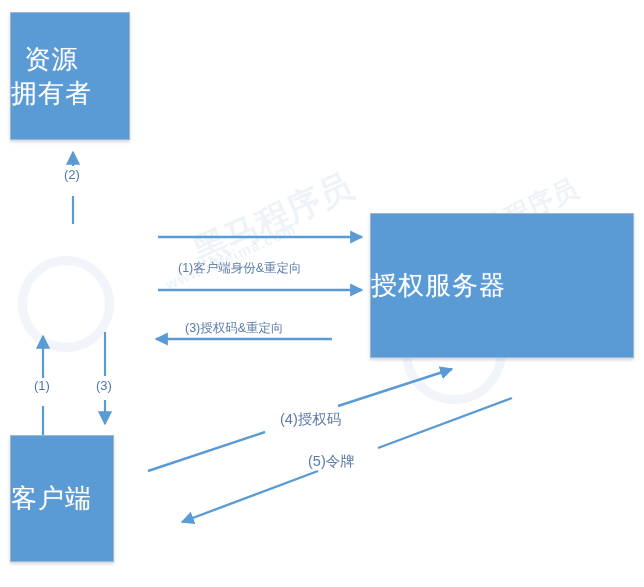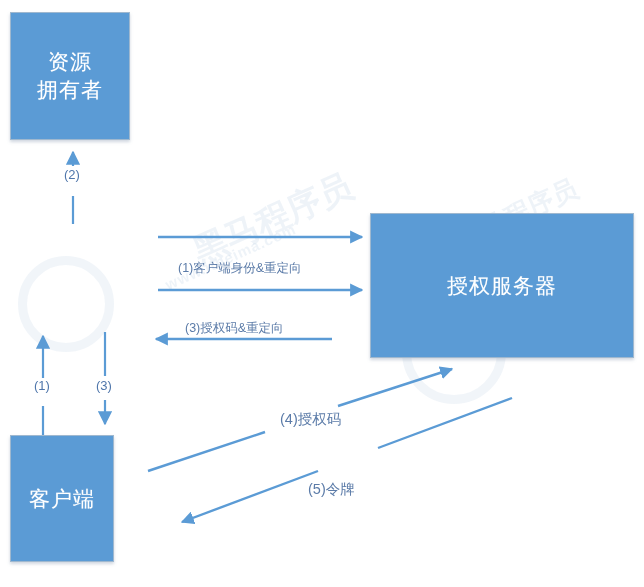--- a/index.html
+++ b/index.html
@@ -28,24 +28,24 @@
 
   
   .node-box {
     position: absolute;
     box-sizing: border-box;
     background: #5B9BD5;
     border: 1px solid #9fb8cf;
     box-shadow: 0 2px 3px rgba(120,140,165,0.35);
     display: flex;
     align-items: center;
-    justify-content: center;
+    justify-content: flex-start;
     text-align: center;
     color: #ffffff;
-    font-size: 21px;
+    font-size: 26px;
     line-height: 1.32;
     letter-spacing: 1px;
     font-weight: 400;
     user-select: none;
   }
   .node-label {
     color: #ffffff;
     white-space: pre-line;
     text-shadow: 0 0 1px rgba(255,255,255,0.35);
   }
@@ -73,21 +73,21 @@
   }
   .edge-label.diag {
     font-size: 14.5px;
     color: #5B7BA8;
   }
 
   #label-1 { left: 178px; top: 222px; margin-top: 40px; }
   #label-2 { left: 178px; top: 274px; }
   #label-3 { left: 185px; top: 322px; text-align: right; }
   #label-4 { left: 265px; top: 412px; margin-left: 15px; }
-  #label-5 { left: 308px; top: 454px; margin-top: 28px; }
+  #label-5 { left: 308px; top: 454px; }
 
   #label-step2 { left: 64px;  top: 168px; }
   #label-step1 { left: 34px;  top: 379px; }
   #label-step3 { left: 96px;  top: 379px; }
 
   
   .watermark {
     position: absolute;
     color: rgba(150,180,210,0.16);
     font-size: 34px;

